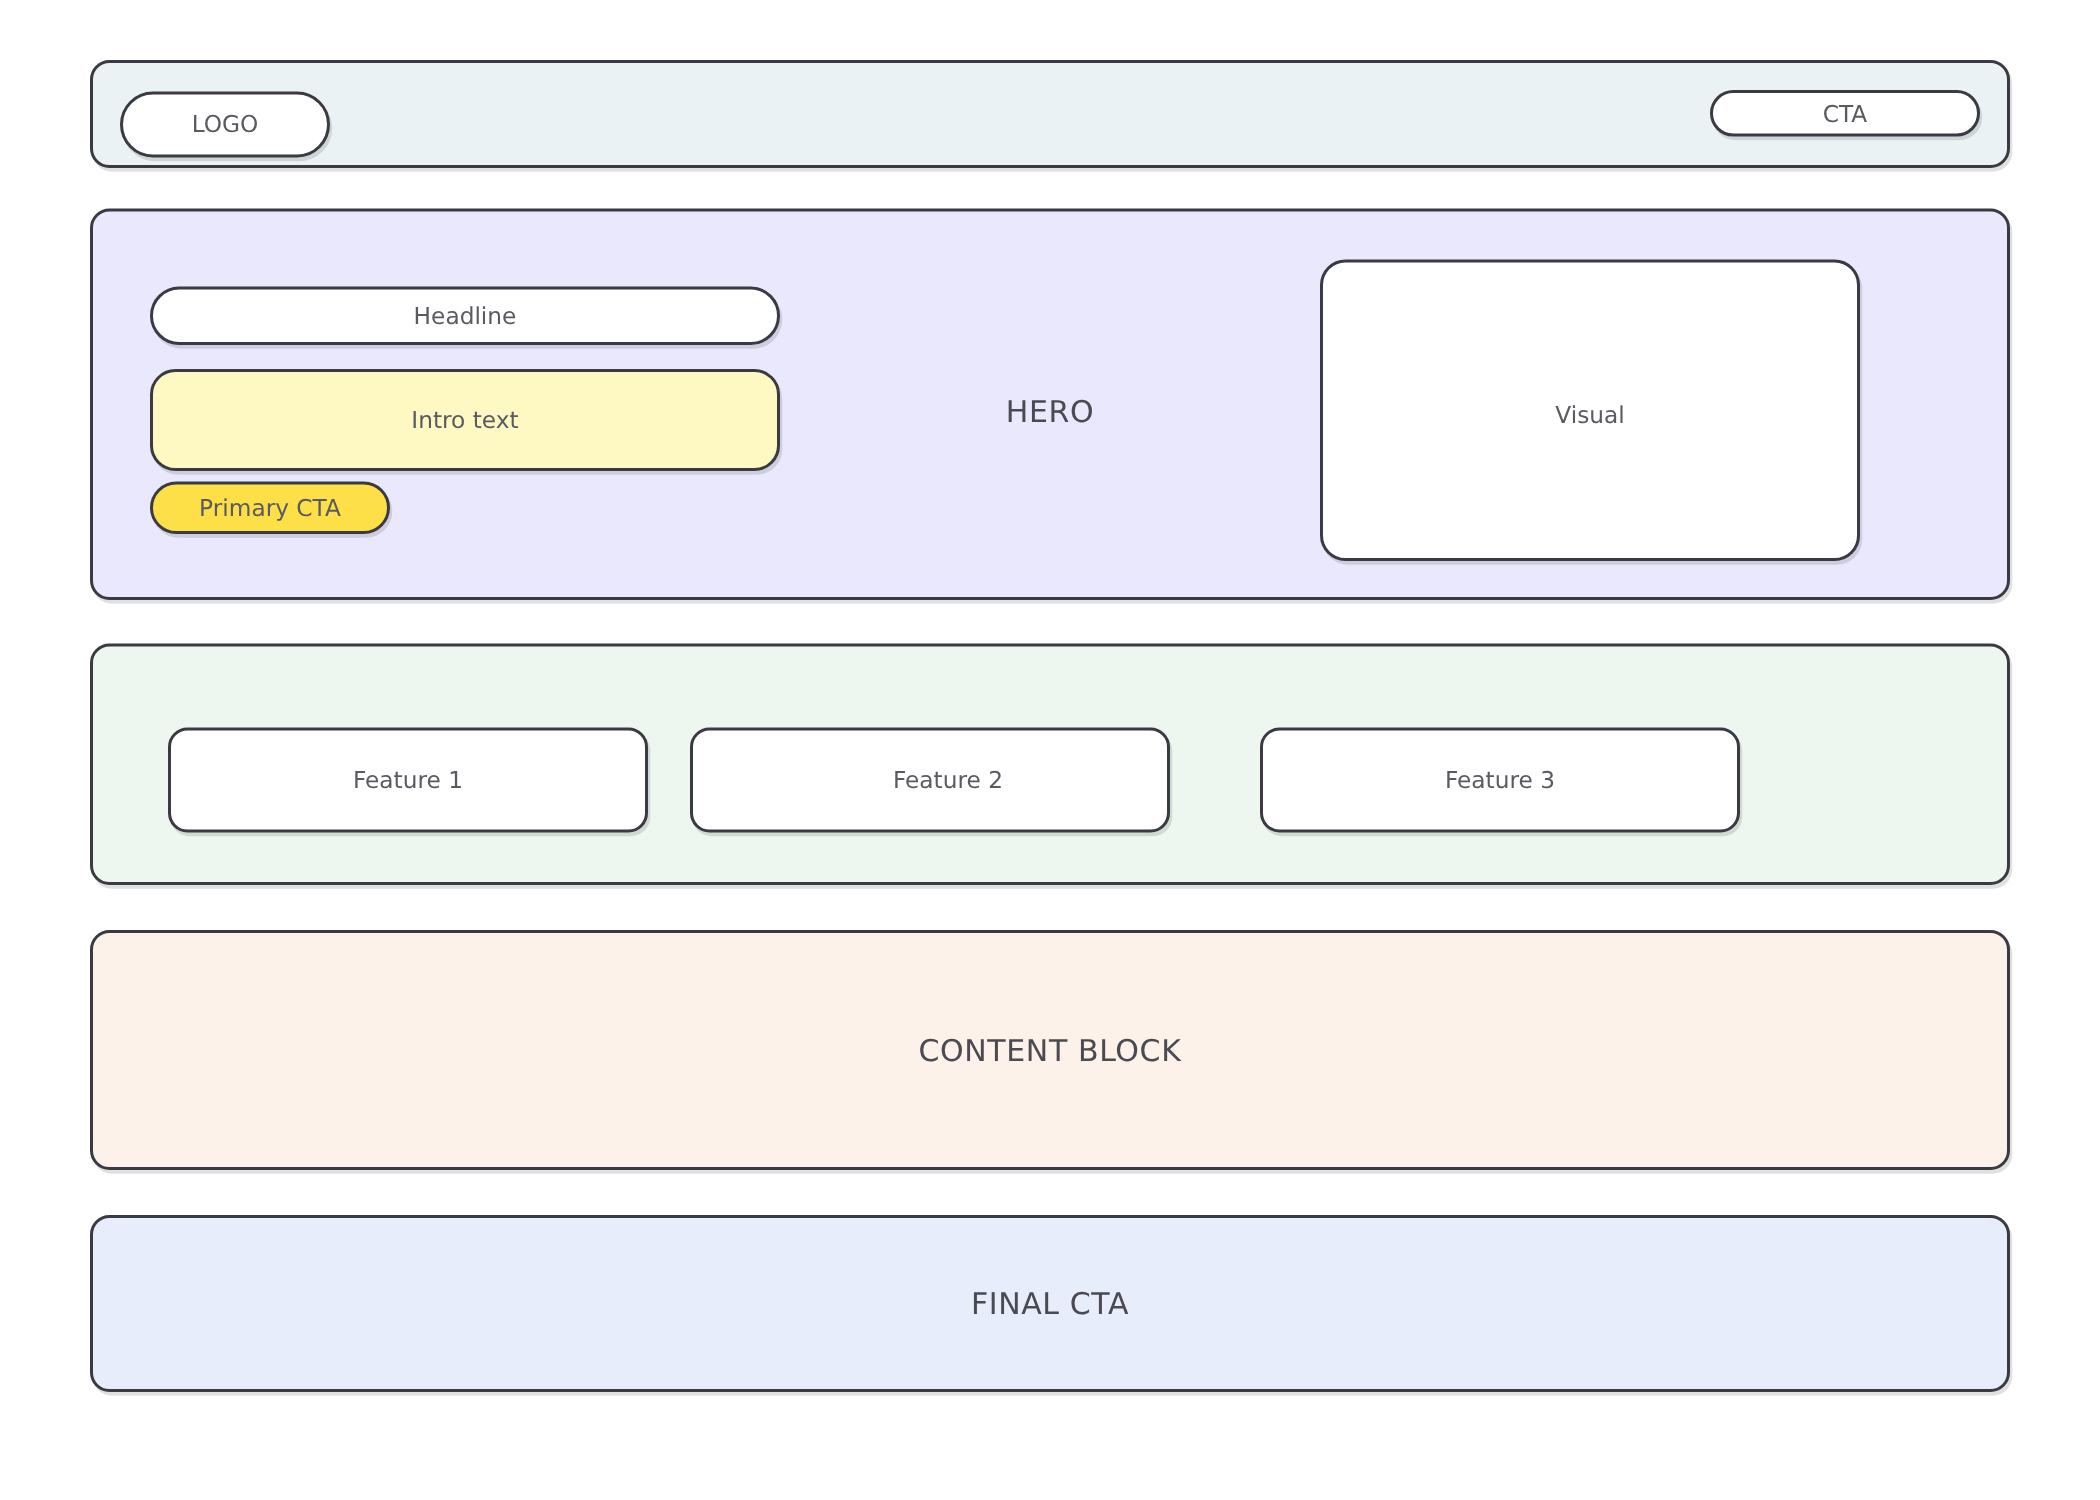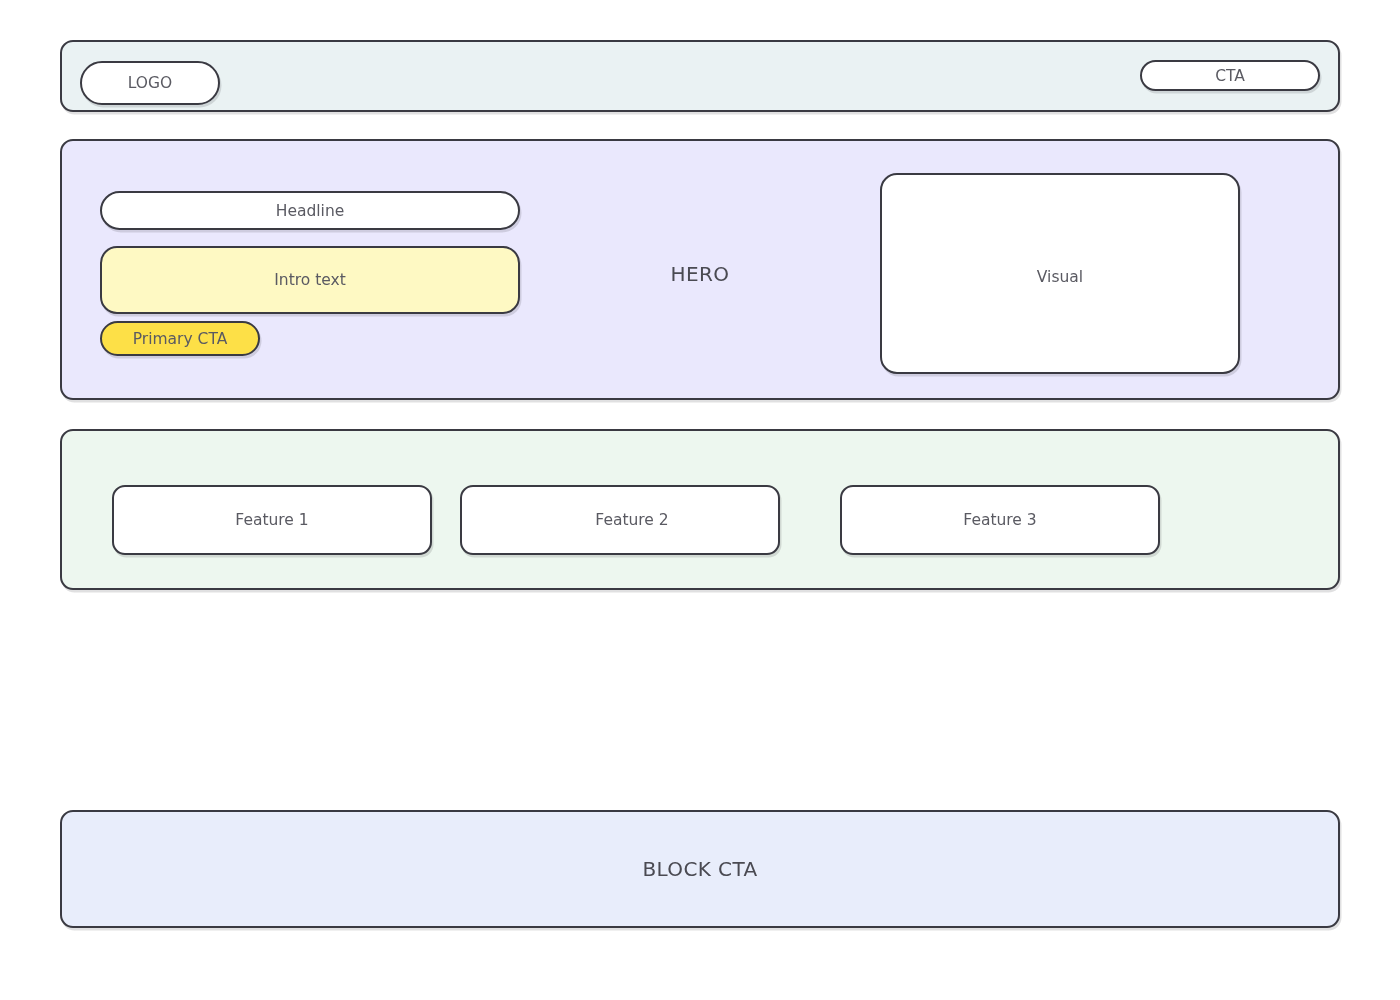--- a/index.html
+++ b/index.html
@@ -174,18 +174,21 @@
   <div class="wf feature-card" id="feature-card-1">
     <span class="box-label">Feature 1</span>
   </div>
   <div class="wf feature-card" id="feature-card-2">
     <span class="box-label">Feature 2</span>
   </div>
   <div class="wf feature-card" id="feature-card-3">
     <span class="box-label">Feature 3</span>
   </div>
 
+  <div class="wf" id="content-block">
+    <span class="section-label">CONTENT BLOCK</span>
+  </div>
 
   <div class="wf" id="final-cta">
-    <span class="section-label">BLOCK CTA</span>
+    <span class="section-label">FINAL CTA</span>
   </div>
 
 </div>
 
 </body></html>

